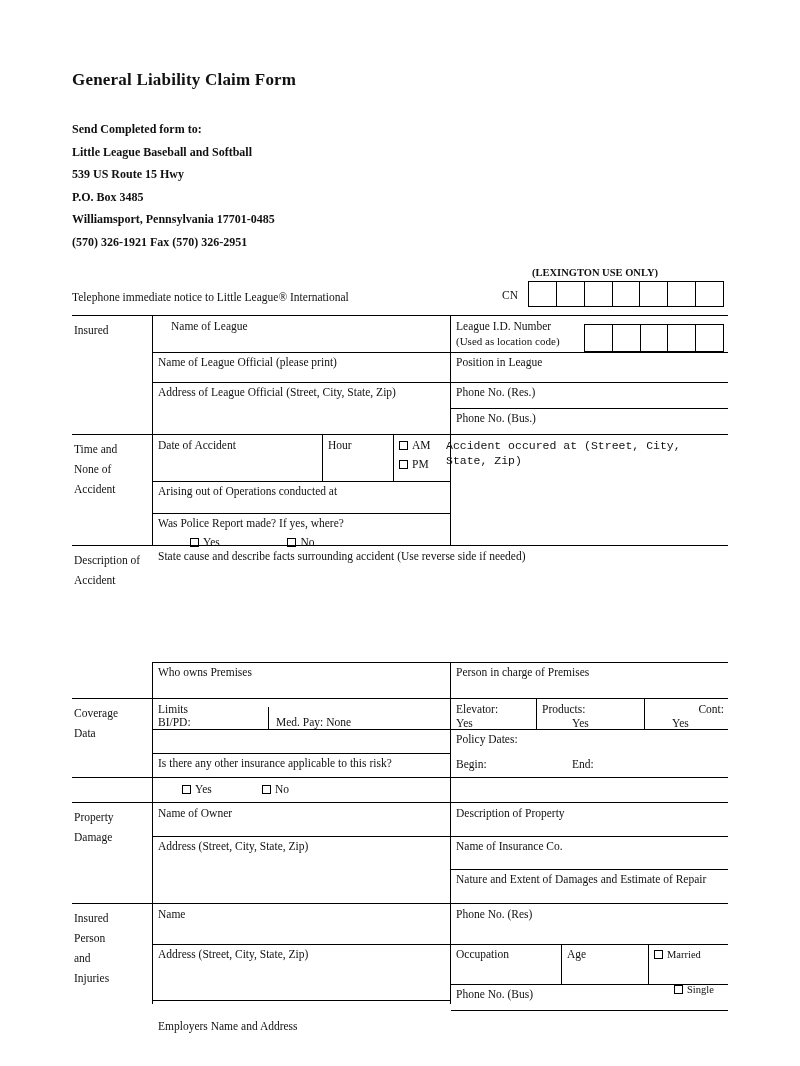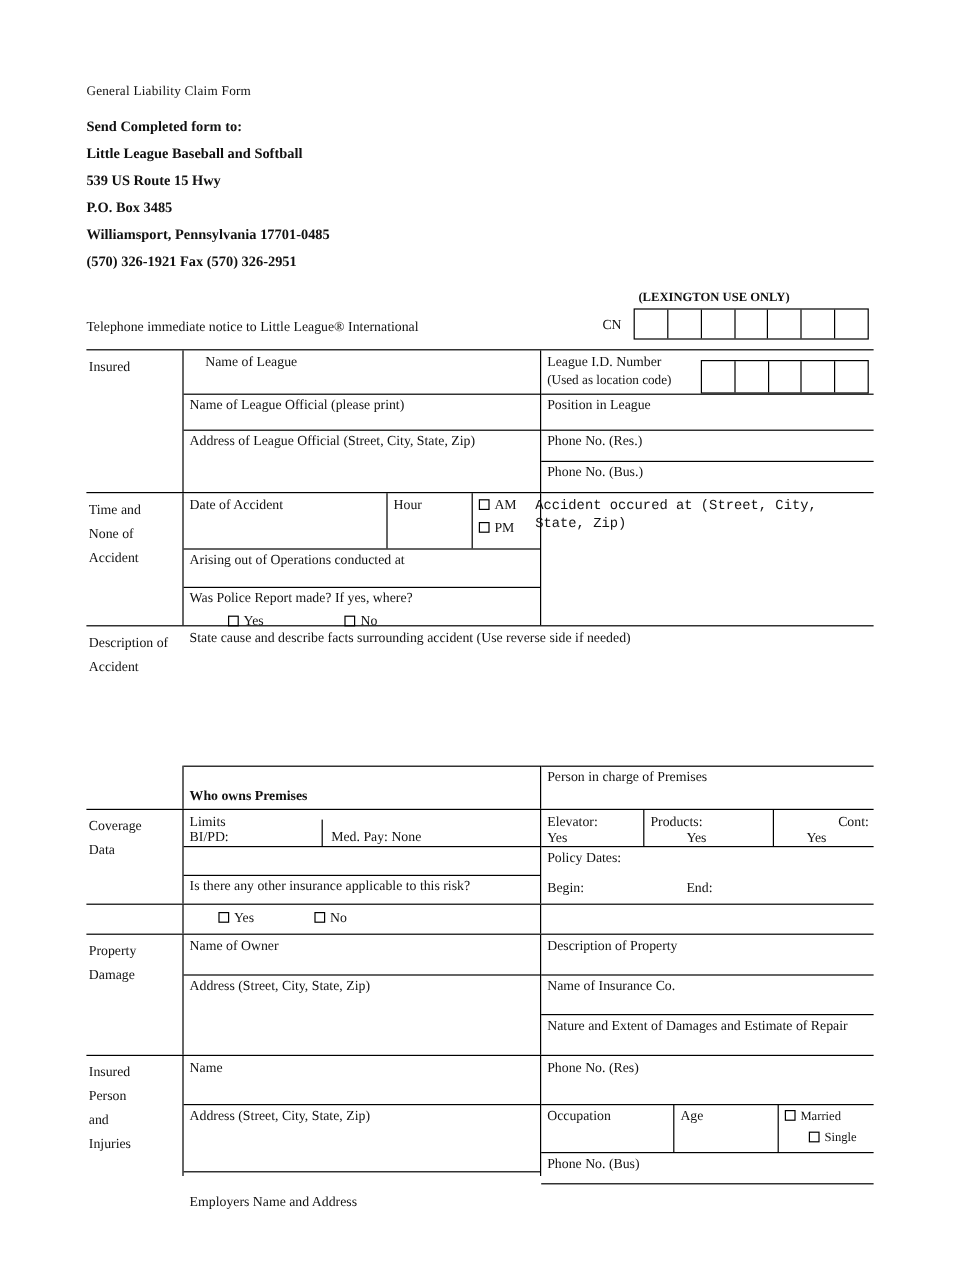--- a/index.html
+++ b/index.html
@@ -22,24 +22,24 @@
     height: 1066px;
     background: #fff;
   }
   .sheet {
     position: absolute;
     left: 72px;
     top: 70px;
     width: 656px;
   }
   .title {
-    font-size: 11px;
-    font-weight: normal;
+    font-size: 17px;
+    font-weight: bold;
     letter-spacing: 0.2px;
-    margin: 0 0 12px 0;
+    margin: 0 0 28px 0;
   }
   .addr {
     font-size: 12px;
     font-weight: bold;
     line-height: 22.5px;
     margin-bottom: 14px;
   }
   .addr div { white-space: nowrap; }
 
   .notice-row {
@@ -284,21 +284,21 @@
         <div class="cellbox" style="left:81px; top:0; width:575px; height:116px;">
           <span>State cause and describe facts surrounding accident (Use reverse side if needed)</span>
         </div>
       </div>
 
       <div class="band" style="height:36px;">
         <div class="vline" style="left:80px; top:0; height:36px;"></div>
         <div class="vline" style="left:378px; top:0; height:36px;"></div>
         <div class="hline" style="left:81px; top:0; width:297px;"></div>
         <div class="hline" style="left:379px; top:0; width:277px;"></div>
-        <div class="cellbox" style="left:81px; top:16px; width:297px; height:36px;font-weight:bold;">
+        <div class="cellbox" style="left:81px; top:0; width:297px; height:36px;">
           <span>Who owns Premises</span>
         </div>
         <div class="cellbox" style="left:379px; top:0; width:277px; height:36px;">
           <span>Person in charge of Premises</span>
         </div>
       </div>
 
       <div class="band" style="height:78px;">
         <div class="lbl">
           <div>Coverage</div>
@@ -424,21 +424,21 @@
         </div>
         <div class="vline" style="left:489px; top:40px; height:40px;"></div>
         <div class="cellbox" style="left:490px; top:40px; width:86px; height:40px;">
           <span>Age</span>
         </div>
         <div class="vline" style="left:576px; top:40px; height:40px;"></div>
         <div class="cellbox" style="left:577px; top:40px; width:79px; height:40px; font-size:10.5px;">
           <div>
             <span class="cb"></span><span>Married</span>
           </div>
-          <div style="margin-top:3px;padding-left:20px;">
+          <div style="margin-top:20px;padding-left:20px;">
             <span class="cb"></span><span>Single</span>
           </div>
         </div>
         <div class="hline" style="left:379px; top:80px; width:277px;"></div>
         <div class="cellbox" style="left:379px; top:80px; width:277px; height:26px;">
           <span>Phone No. (Bus)</span>
         </div>
         <div class="hline" style="left:379px; top:106px; width:277px;"></div>
       </div>
 

